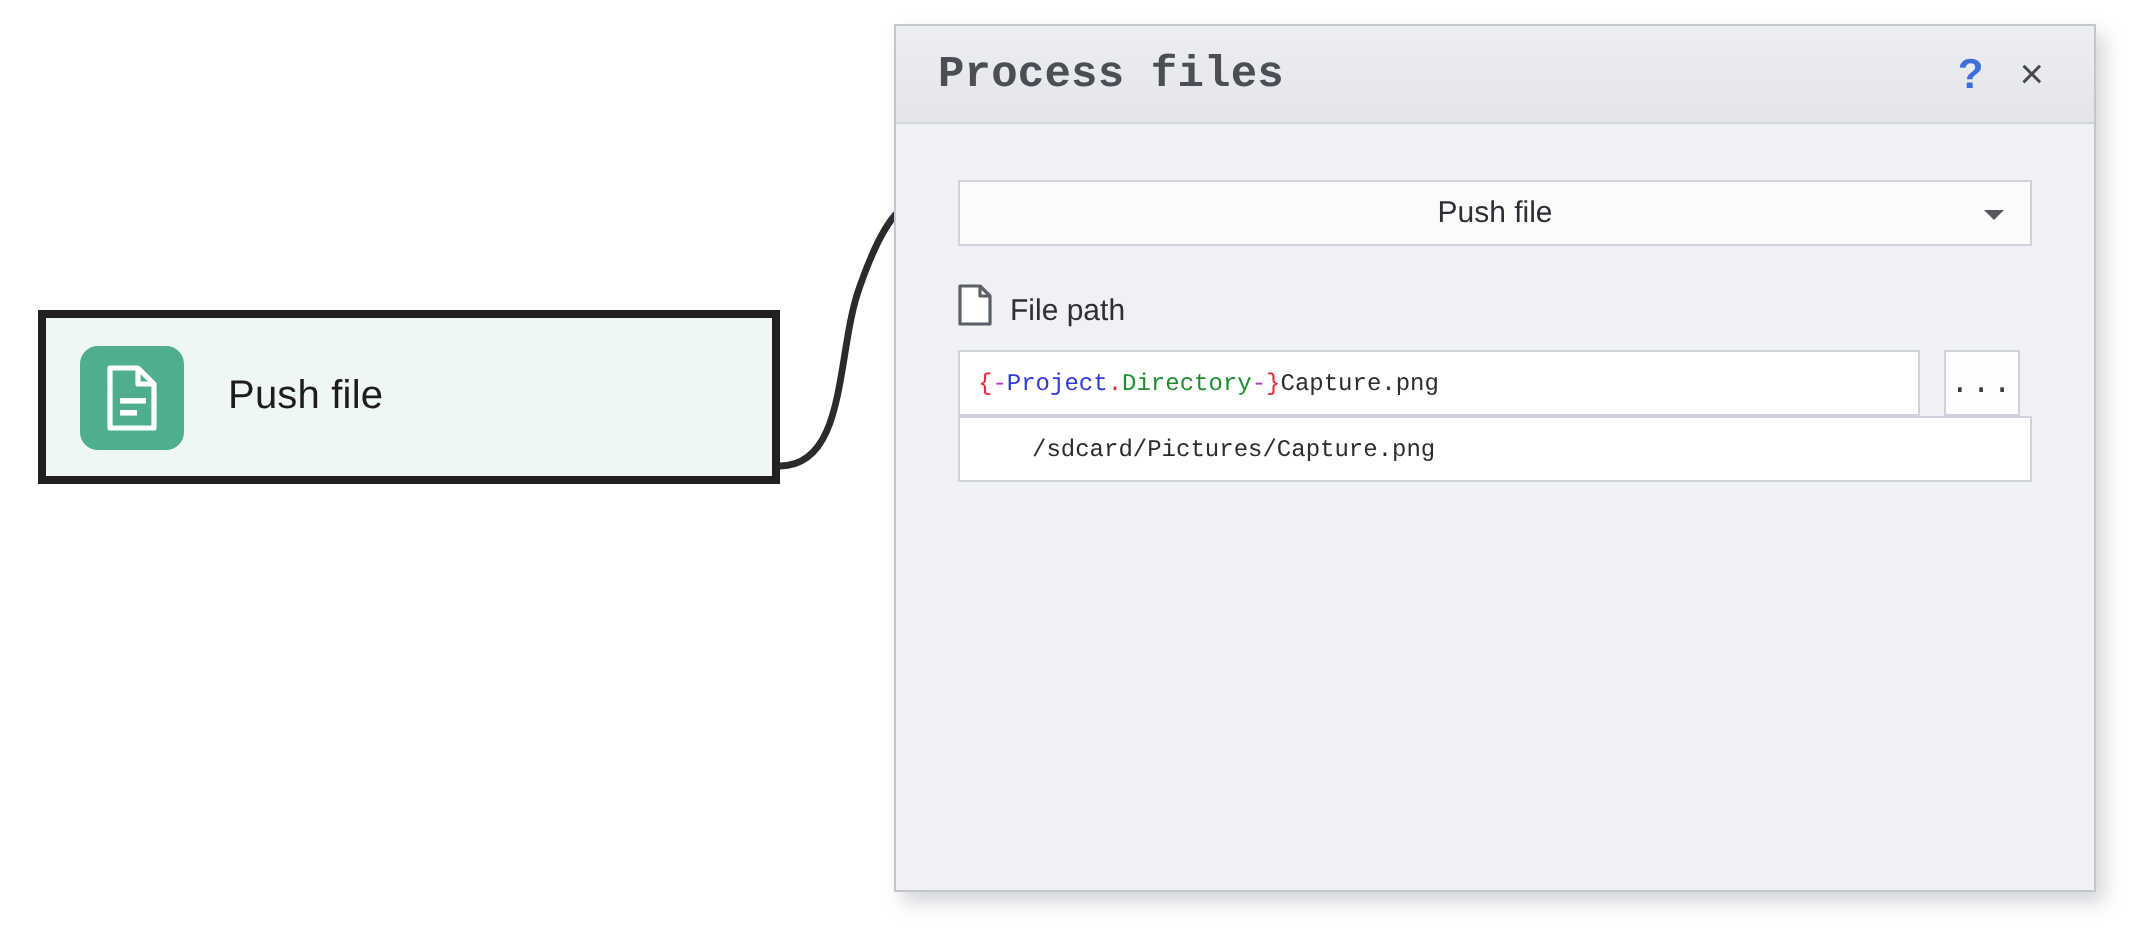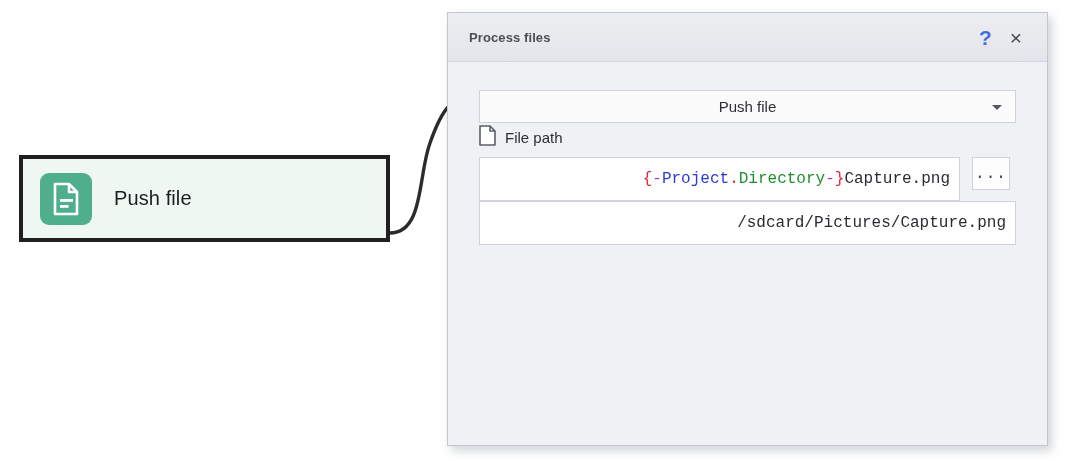--- a/index.html
+++ b/index.html
@@ -74,25 +74,26 @@
   #titlebar {
     height: 49px;
     box-sizing: border-box;
     background: linear-gradient(#eceef1, #e3e5ea);
     border-bottom: 1px solid #d3d6dd;
     display: flex;
     align-items: center;
     padding: 0 16px 0 21px;
   }
   #dialog-title {
-    font-size: 13px;
+    font-size: 22px;
     font-weight: bold;
     color: #4a4f56;
     flex: 1 1 auto;
     letter-spacing: .1px;
+    font-family: Liberation Mono, monospace;
   }
   .title-btn {
     font-size: 21px;
     line-height: 1;
     padding: 2px 9px;
     cursor: default;
     user-select: none;
   }
   #help-button { color: #3f6fd8; font-weight: bold; }
   #close-button { color: #44484f; }
@@ -124,45 +125,44 @@
     width: 0; height: 0;
     border-left: 5px solid transparent;
     border-right: 5px solid transparent;
     border-top: 5px solid #55585f;
   }
 
   
   .field-label {
     display: flex;
     align-items: center;
-    margin-top: 2px;
+    margin-top: 19px;
     margin-bottom: 7px;
   }
   .field-label-text {
     font-size: 15px;
     color: #2d2f34;
     margin-left: 9px;
   }
 
   
   .input-row { display: flex; align-items: stretch; }
   .text-input {
-    height: 44px;
+    height: 33px;
     box-sizing: border-box;
     background: #ffffff;
     border: 1px solid #cfd2da;
     display: flex;
     align-items: center;
     padding: 0 9px;
     font-family: "Liberation Mono", monospace;
-    font-size: 16px;
+    font-size: 12px;
     color: #2a2c31;
     white-space: nowrap;
     overflow: hidden;
-    justify-content: flex-end;
   }
   #file-path-input { width: 481px; }
   #new-path-input  { width: 100%; padding-left: 36px; }
   #browse-button {
     width: 38px;
     height: 33px;
     margin-left: 12px;
     box-sizing: border-box;
     background: #fdfdfd;
     border: 1px solid #cfd2da;

